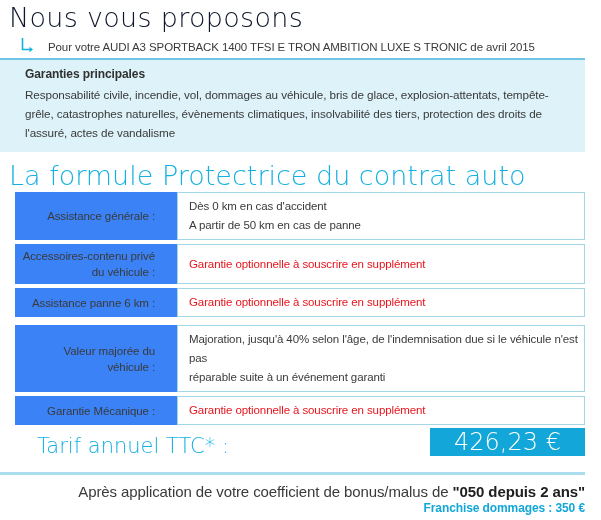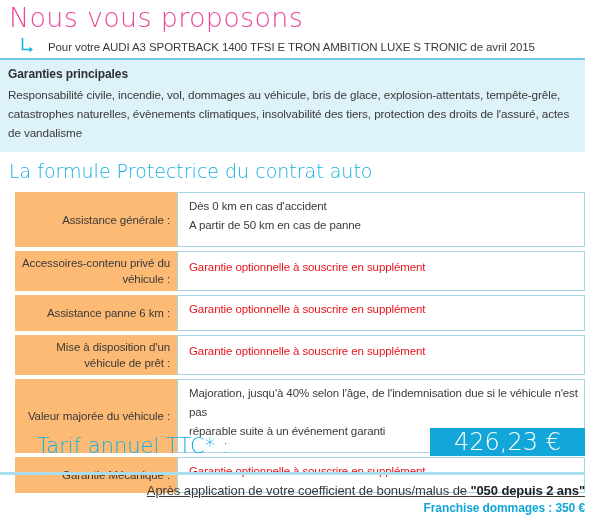--- a/index.html
+++ b/index.html
@@ -16,21 +16,21 @@
     position: relative;
   }
 
   
   .page-title {
     position: absolute;
     left: 9px;
     top: 2px;
     font-size: 27px;
     font-weight: 300;
-    color: #ec4899;
+    color: #0f172a;
     letter-spacing: 0.3px;
     white-space: nowrap;
     font-family: "DejaVu Sans", sans-serif;
   }
 
   
   .subtitle-row {
     position: absolute;
     left: 20px;
     top: 38px;
@@ -53,42 +53,42 @@
 
   
   .info-box {
     position: absolute;
     left: 0;
     top: 58px;
     width: 585px;
     background: #ddf2f9;
     border-top: 2px solid #6ec6e4;
     box-sizing: border-box;
-    padding: 7px 10px 10px 8px;
+    padding: 7px 10px 10px 25px;
   }
   .info-title {
     font-size: 12px;
     font-weight: bold;
     color: #303030;
     margin-bottom: 4px;
     letter-spacing: -0.1px;
   }
   .info-body {
     font-size: 11.7px;
     color: #3a3a3a;
     line-height: 19px;
     letter-spacing: -0.1px;
   }
 
   
   .section-heading {
     position: absolute;
     left: 9px;
     top: 160px;
-    font-size: 19px;
+    font-size: 27px;
     font-weight: 300;
     color: #14b0e0;
     white-space: nowrap;
     font-family: "DejaVu Sans", sans-serif;
   }
 
   
   .guar-table {
     position: absolute;
     left: 15px;
@@ -98,34 +98,34 @@
     border-spacing: 0;
   }
   .guar-table tr.spacer td {
     height: 4px;
     padding: 0;
     border: none;
     background: #ffffff;
   }
   .guar-table td.lbl {
     width: 162px;
-    background: #fdba74;
+    background: #3b82f6;
     text-align: right;
     vertical-align: middle;
-    padding: 4px 7px 4px 6px;
+    padding: 4px 22px 4px 6px;
     font-size: 11.5px;
     color: #3a3a3a;
     line-height: 16px;
     letter-spacing: -0.1px;
     box-sizing: border-box;
   }
   .guar-table td.val {
     background: #ffffff;
     border: 1px solid #a3d7e8;
-    padding: 4px 0 11px 11px;
+    padding: 4px 0 4px 11px;
     vertical-align: middle;
     font-size: 11.5px;
     color: #3a3a3a;
     line-height: 19px;
     letter-spacing: -0.1px;
   }
   .val .line { display: block; }
   .opt {
     color: #e8131b;
   }
@@ -162,25 +162,24 @@
     left: 0;
     top: 472px;
     width: 585px;
     height: 3px;
     background: #a9dcec;
   }
   .bonus-note {
     position: absolute;
     right: 16px;
     top: 483px;
-    font-size: 13px;
-    color: #3a3a3a;
-    white-space: nowrap;
-    letter-spacing: -0.1px;
-    text-decoration: underline;
+    font-size: 15px;
+    color: #3a3a3a;
+    white-space: nowrap;
+    letter-spacing: -0.1px;
   }
   .bonus-note b {
     color: #202020;
   }
   .franchise {
     position: absolute;
     right: 16px;
     top: 501px;
     font-size: 12px;
     font-weight: bold;
@@ -232,26 +231,20 @@
       </tr>
       <tr>
         <td class="lbl">Assistance panne 6 km :</td>
         <td class="val">
           <span class="line opt">Garantie optionnelle à souscrire en supplément</span>
         </td>
       </tr>
       <tr class="spacer">
         <td colspan="2"></td>
       </tr>
-      <tr>
-        <td class="lbl">Mise à disposition d'un véhicule de prêt :</td>
-        <td class="val">
-          <span class="line opt">Garantie optionnelle à souscrire en supplément</span>
-        </td>
-      </tr>
       <tr class="spacer">
         <td colspan="2"></td>
       </tr>
       <tr>
         <td class="lbl">Valeur majorée du véhicule :</td>
         <td class="val">
           <span class="line">Majoration, jusqu'à 40% selon l'âge, de l'indemnisation due si le véhicule n'est pas</span>
           <span class="line">réparable suite à un événement garanti</span>
         </td>
       </tr>

